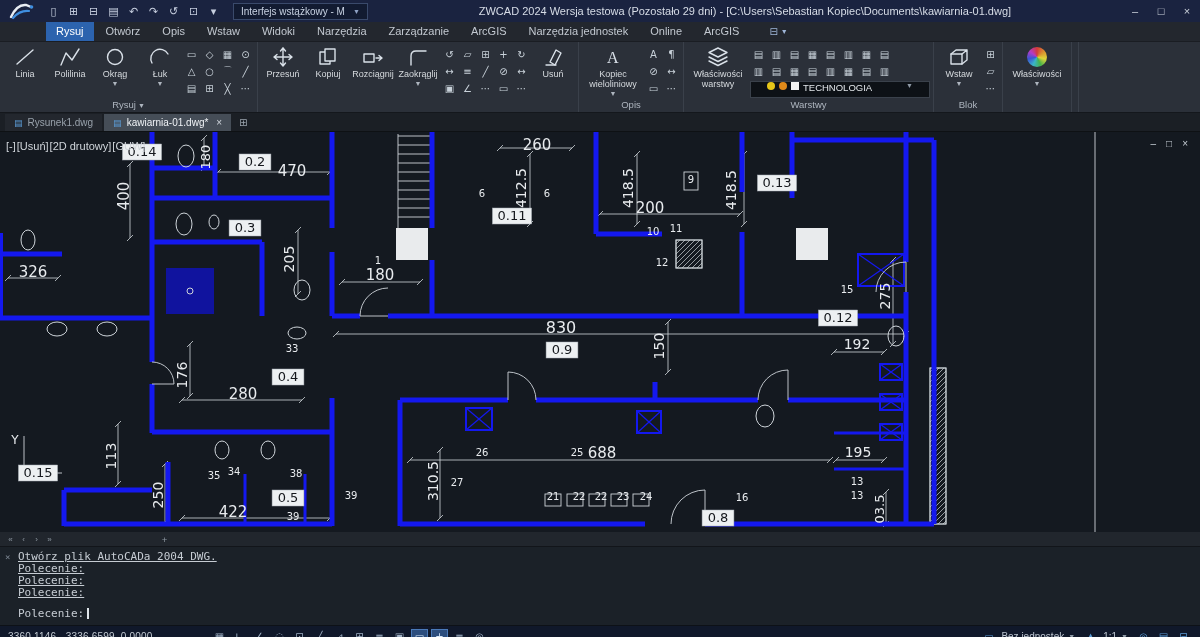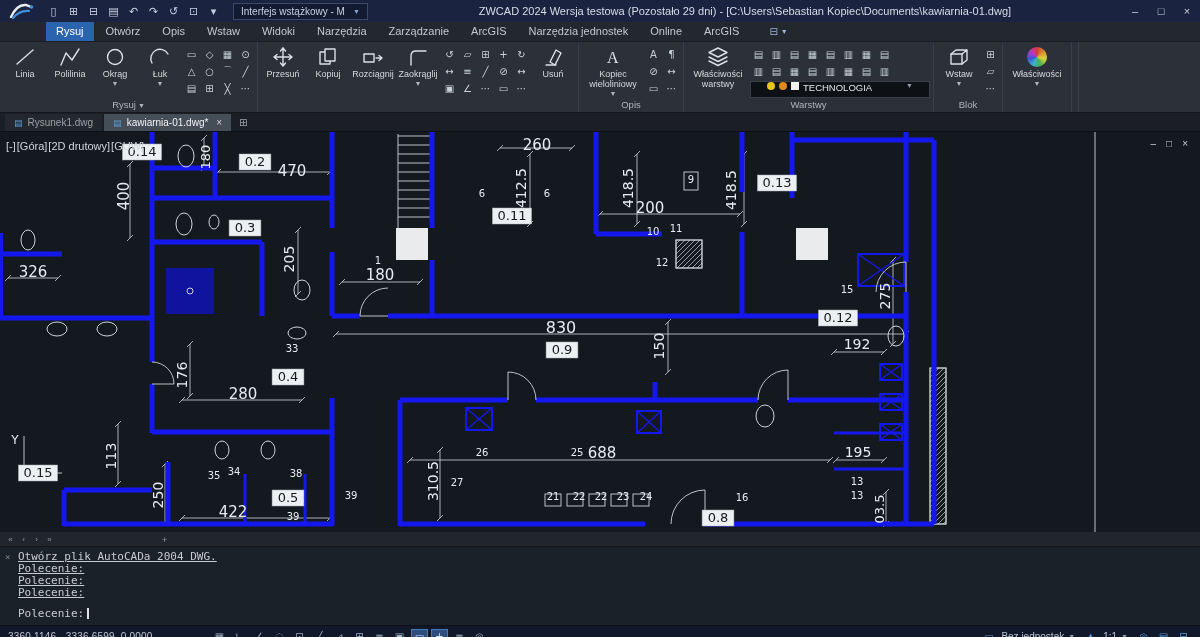--- a/index.html
+++ b/index.html
@@ -714,21 +714,21 @@
         <text x="718" y="386" fill="#15181d" font-size="13" font-family="DejaVu Sans, sans-serif" text-anchor="middle" dominant-baseline="middle">0.8</text>
         <text x="742" y="366" fill="#e8ebee" font-size="10" font-family="DejaVu Sans, sans-serif" text-anchor="middle" dominant-baseline="middle">16</text>
         <text x="858" y="321" fill="#e8ebee" font-size="14" font-family="DejaVu Sans, sans-serif" text-anchor="middle" dominant-baseline="middle">195</text>
         <text x="857" y="350" fill="#e8ebee" font-size="10" font-family="DejaVu Sans, sans-serif" text-anchor="middle" dominant-baseline="middle">13</text>
         <text x="857" y="364" fill="#e8ebee" font-size="10" font-family="DejaVu Sans, sans-serif" text-anchor="middle" dominant-baseline="middle">13</text>
         <text x="880" y="377" fill="#e8ebee" font-size="13" font-family="DejaVu Sans, sans-serif" text-anchor="middle" dominant-baseline="middle" transform="rotate(-90 880 377)">03.5</text>
         <text x="15" y="308" fill="#e8ebee" font-size="12" font-family="DejaVu Sans, sans-serif" text-anchor="middle" dominant-baseline="middle">Y</text>
       </svg>
     <div class="vplabel" id="vplabel">
         <span>[-]</span>
-        <span>[Góra]</span>
+        <span>[Usuń]</span>
         <span>[2D drutowy]</span>
         <span>[GUW]</span>
       </div>
     <div class="docwin" id="docwin">
         <span>–</span>
         <span>□</span>
         <span>×</span>
       </div>
   </div>
 

